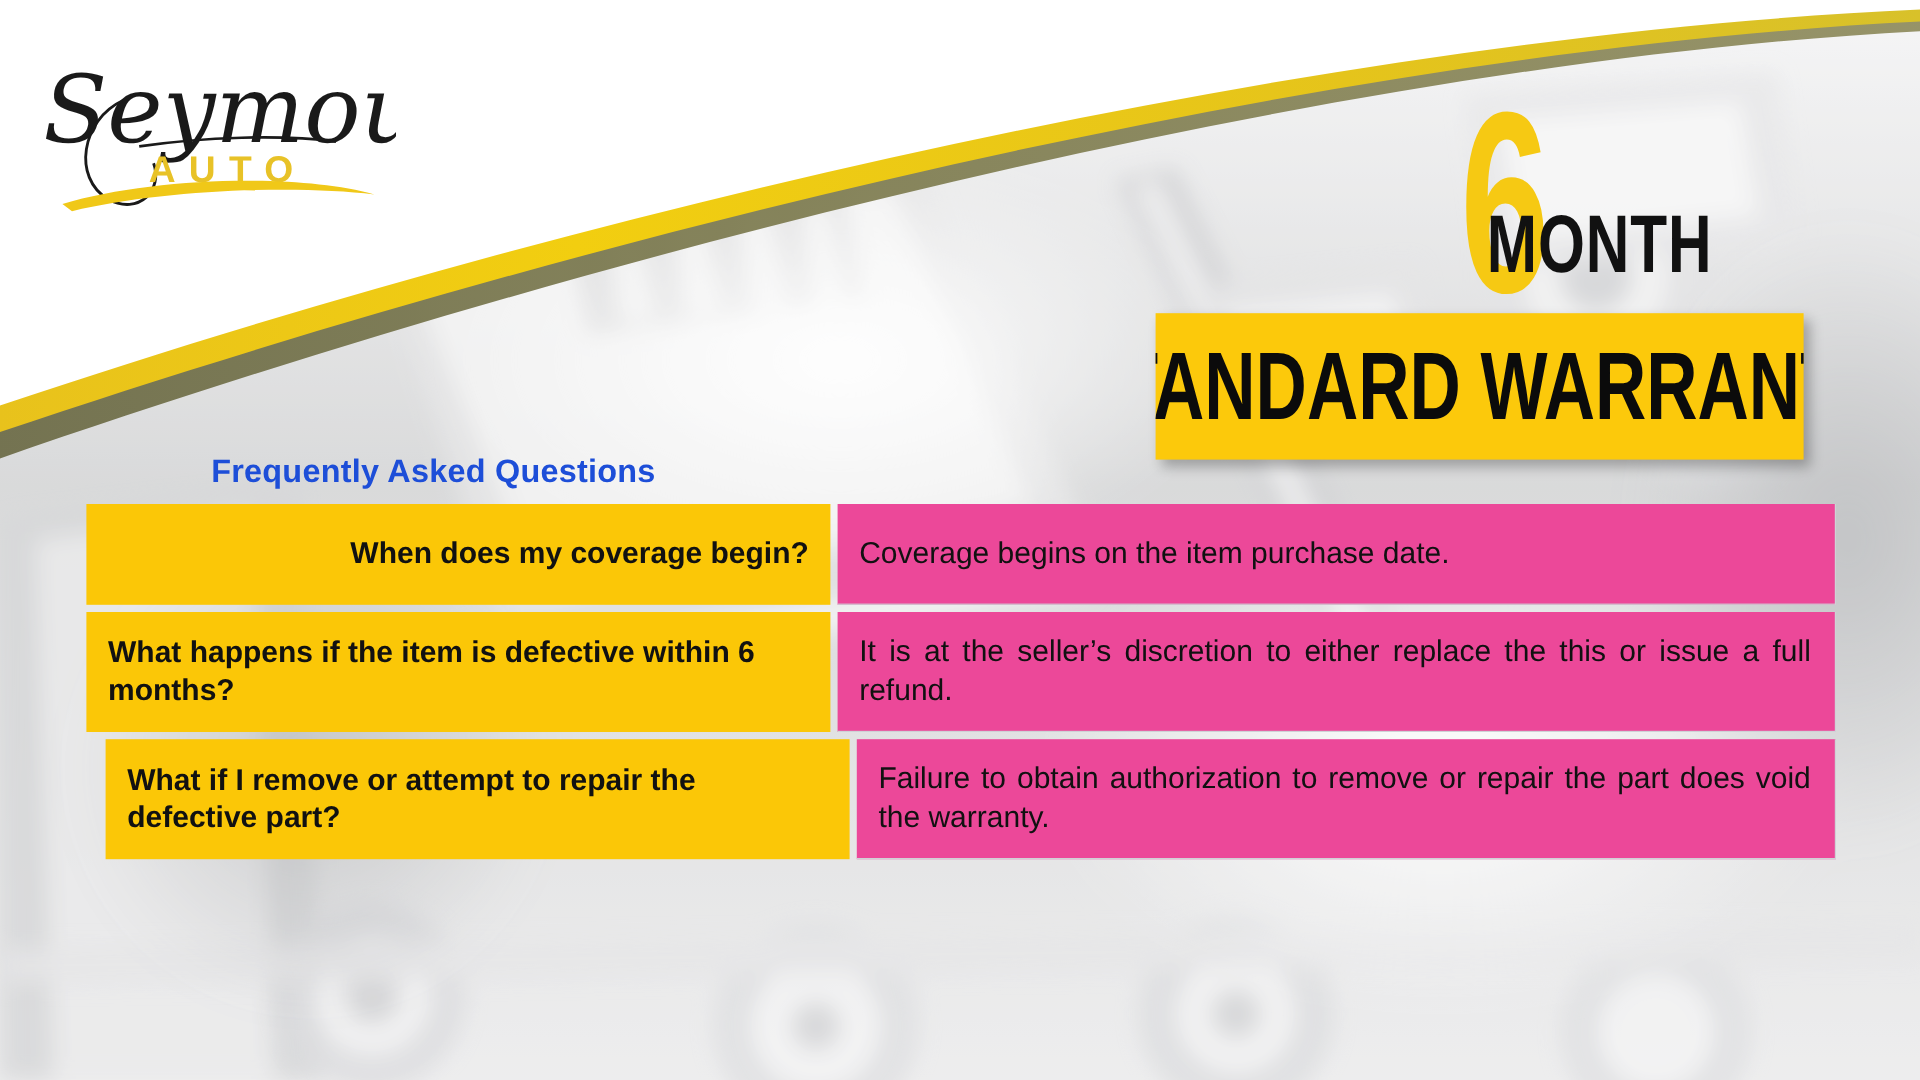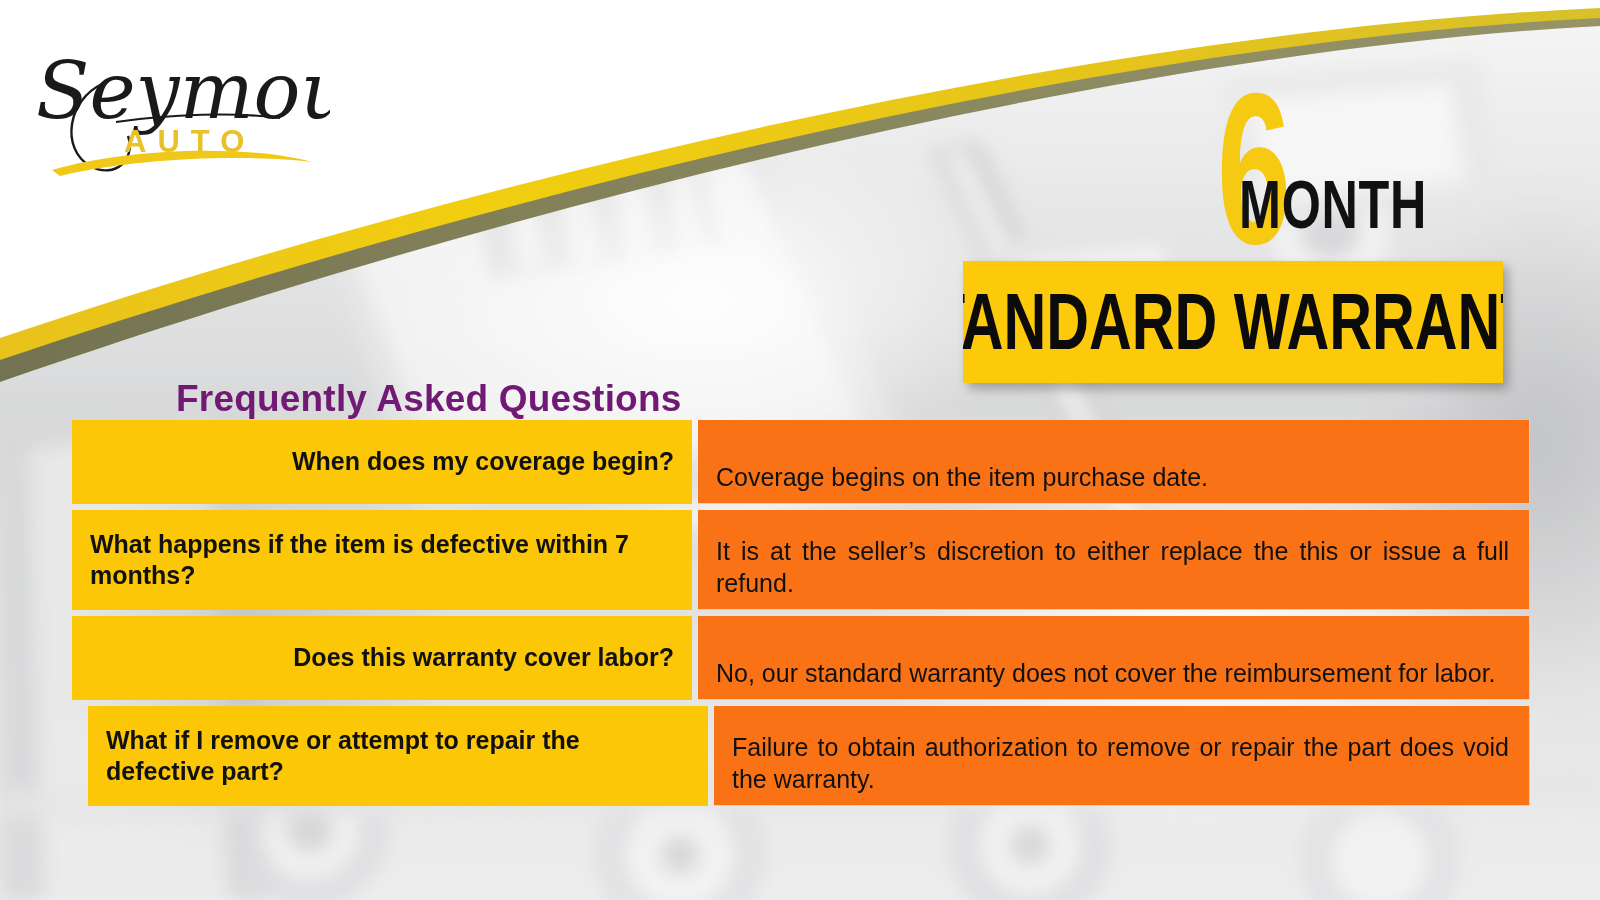--- a/index.html
+++ b/index.html
@@ -116,23 +116,23 @@
     transform: scaleX(0.74);
     white-space: nowrap;
     letter-spacing: 0px;
   }
 
   
   .faq-heading {
     position: absolute;
     left: 176px;
     top: 378px;
-    font-size: 37px;
-    font-weight: bold;
-    color: #701a75;
+    font-size: 27px;
+    font-weight: bold;
+    color: #1d4ed8;
     letter-spacing: 0.2px;
   }
 
   
   .faq-table {
     position: absolute;
     left: 72px;
     top: 420px;
     width: 1458px;
   }
@@ -155,25 +155,25 @@
   }
   .faq-q span {
     font-size: 25px;
     font-weight: bold;
     color: #111111;
     line-height: 1.26;
   }
   .faq-gap { flex: 0 0 6px; }
   .faq-a {
     flex: 1 1 auto;
-    background: #f97316;
+    background: #ec4899;
     padding: 10px 20px 10px 18px;
     box-sizing: border-box;
     display: flex;
-    align-items: flex-end;
+    align-items: center;
     border: 1px solid #cfd2d6;
     border-left: none;
     border-top: none;
   }
   .faq-a span {
     font-size: 25px;
     color: #111111;
     line-height: 1.26;
     text-align: justify;
     text-align-last: left;
@@ -328,37 +328,28 @@
         <span>When does my coverage begin?</span>
       </div>
       <div class="faq-gap"></div>
       <div class="faq-a h-short">
         <span>Coverage begins on the item purchase date.</span>
       </div>
     </div>
 
     <div class="faq-row">
       <div class="faq-q h-tall">
-        <span>What happens if the item is defective within 7 months?</span>
+        <span>What happens if the item is defective within 6 months?</span>
       </div>
       <div class="faq-gap"></div>
       <div class="faq-a h-tall">
         <span>It is at the seller’s discretion to either replace the this or issue a full refund.</span>
       </div>
     </div>
 
-    <div class="faq-row">
-      <div class="faq-q h-short">
-        <span>Does this warranty cover labor?</span>
-      </div>
-      <div class="faq-gap"></div>
-      <div class="faq-a h-short">
-        <span>No, our standard warranty does not cover the reimbursement for labor.</span>
-      </div>
-    </div>
 
     <div class="faq-row">
       <div class="faq-q h-tall">
         <span>What if I remove or attempt to repair the defective part?</span>
       </div>
       <div class="faq-gap"></div>
       <div class="faq-a h-tall">
         <span>Failure to obtain authorization to remove or repair the part does void the warranty.</span>
       </div>
     </div>

